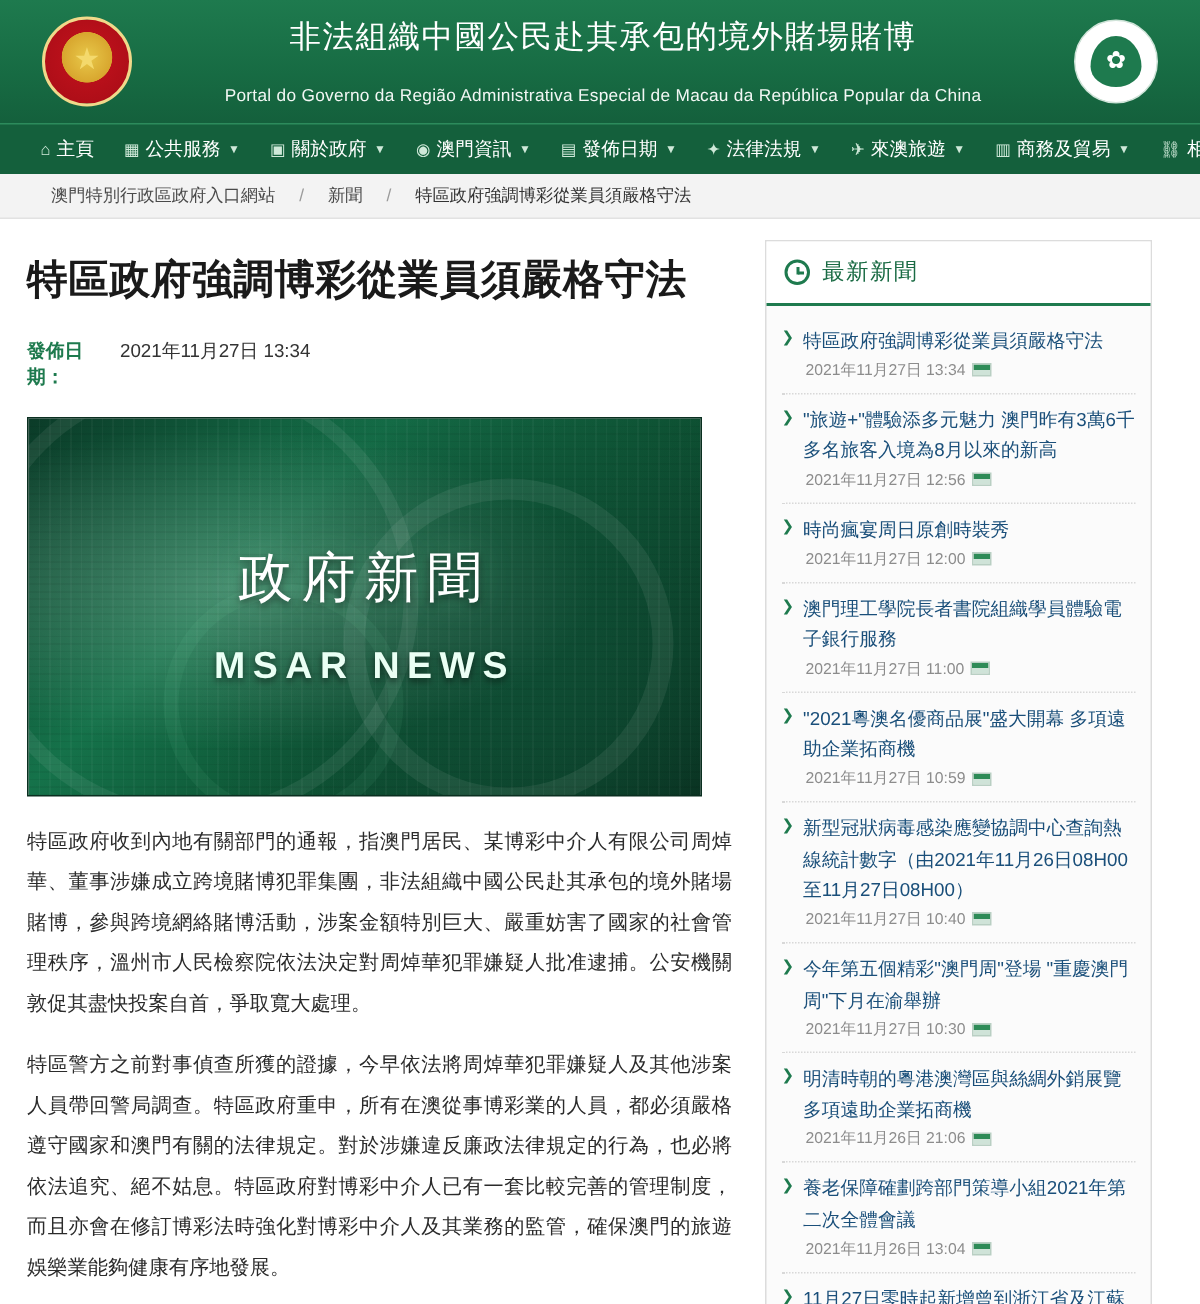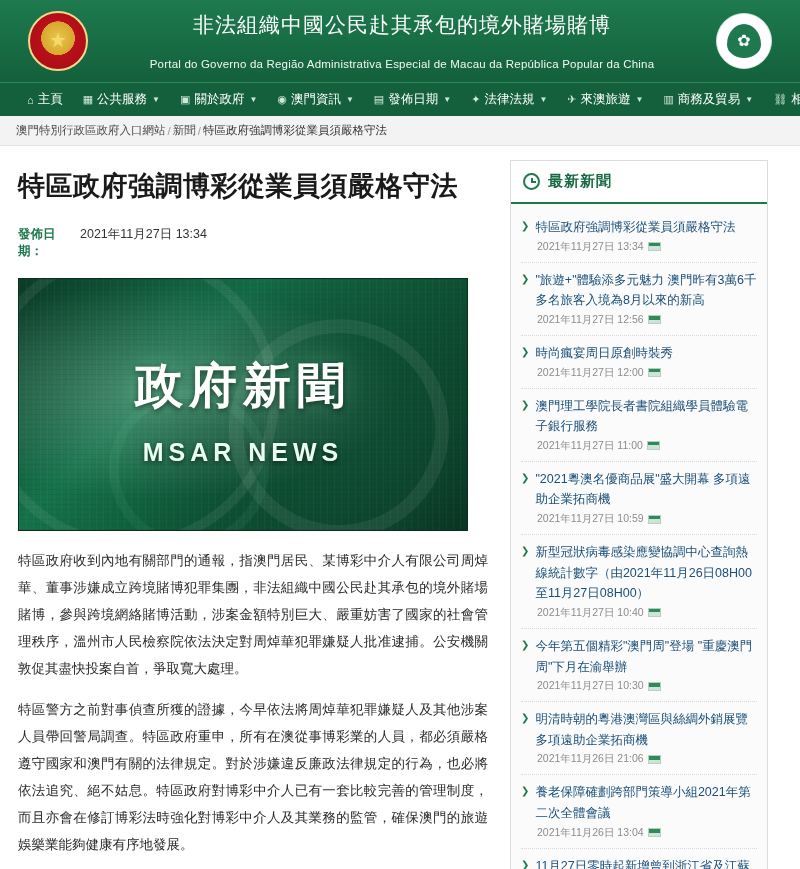--- a/index.html
+++ b/index.html
@@ -107,24 +107,24 @@
   .nav-ico { font-size: 11px; color: #cfe9d9; }
   .caret { font-size: 8px; color: #cfe9d9; margin-left: 1px; }
 
   
   .breadcrumb {
     background: #f3f3f3;
     border-bottom: 1px solid #e2e2e2;
     height: 30px;
     display: flex;
     align-items: center;
-    padding-left: 16px;
+    padding-left: 34px;
     font-size: 11.5px;
     color: #4a4a4a;
-    gap: 2px;
+    gap: 16px;
   }
   .breadcrumb .sep { color: #9a9a9a; }
   .breadcrumb .crumb { cursor: pointer; }
   .breadcrumb .crumb.current { color: #333; }
 
   
   .wrap {
     display: flex;
     padding: 14px 18px 24px 18px;
     gap: 22px;
@@ -183,22 +183,22 @@
       repeating-linear-gradient(0deg, rgba(0,0,0,.05) 0 1px, rgba(0,0,0,0) 1px 5px);
   }
   .hero-text {
     position: absolute;
     left: 0; right: 0;
     top: 52%;
     transform: translateY(-50%);
     text-align: center;
   }
   .hero-cn {
-    font-size: 48px;
-    font-weight: bold;
+    font-size: 36px;
+    font-weight: normal;
     color: #ffffff;
     letter-spacing: 6px;
     text-shadow: 0 2px 6px rgba(0,0,0,.6), 0 0 22px rgba(120,255,190,.35);
   }
   .hero-en {
     font-size: 25px;
     font-weight: bold;
     color: #eafff4;
     letter-spacing: 5px;
     margin-top: 20px;
@@ -235,21 +235,21 @@
     flex: 0 0 auto;
   }
   .clock-icon::before, .clock-icon::after {
     content: ""; position: absolute; background: #1e7a4e;
     left: 50%; top: 50%;
   }
   .clock-icon::before { width: 2px; height: 5px; margin-left: -1px; margin-top: -4px; }
   .clock-icon::after { width: 4px; height: 2px; margin-top: -1px; }
   .news-head-title {
     font-size: 15px;
-    font-weight: bold;
+    font-weight: normal;
     color: #1a6b44;
     letter-spacing: 1px;
   }
   .news-list { padding: 6px 10px 4px 10px; }
   .news-item {
     padding: 7px 0 8px 0;
     border-bottom: 1px dotted #d8d8d8;
     cursor: pointer;
   }
   .news-item:last-child { border-bottom: none; }

